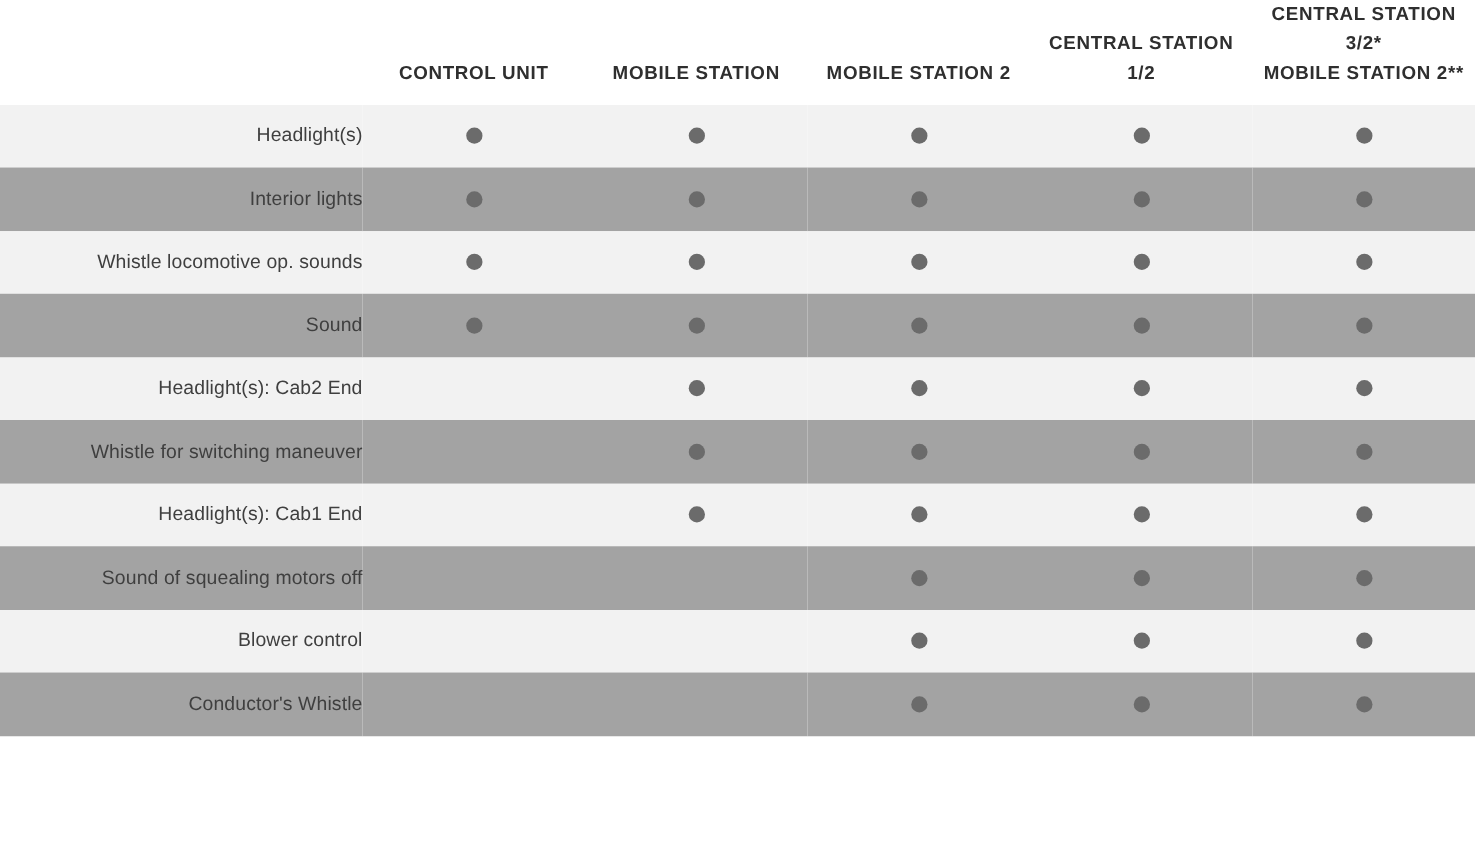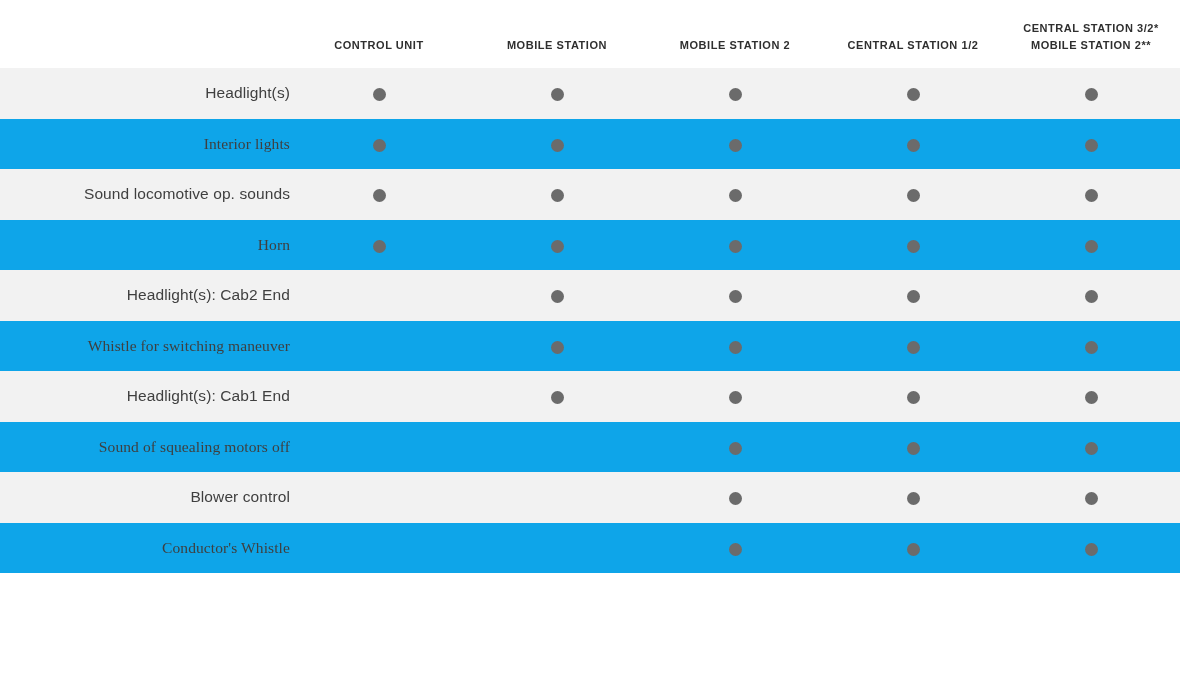--- a/index.html
+++ b/index.html
@@ -15,21 +15,21 @@
     overflow: hidden;
   }
   .func-table {
     width: 1180px;
     border-collapse: collapse;
     table-layout: fixed;
   }
   .func-table col.c-feature { width: 290px; }
   .func-table col.c-col { width: 178px; }
   thead th {
-    font-size: 11px;
+    font-size: 15px;
     font-weight: bold;
     letter-spacing: 0.55px;
     color: #2f2f2f;
     text-transform: uppercase;
     text-align: center;
     vertical-align: bottom;
     padding: 0 6px 14px 6px;
     height: 54px;
     line-height: 1.55;
     background: #ffffff;
@@ -47,21 +47,21 @@
     text-align: center;
   }
   tbody td.feature-cell {
     text-align: right;
     padding-left: 8px;
     font-size: 15.5px;
     color: #3f3f3f;
     letter-spacing: 0.1px;
   }
   tbody tr.odd  td { background: #f2f2f2; }
-  tbody tr.even td { background: #0ea5e9; font-family: Liberation Serif, serif; }
+  tbody tr.even td { background: #a3a3a3; }
   .dot {
     display: inline-block;
     width: 13px;
     height: 13px;
     border-radius: 50%;
     background: #6b6b6b;
     vertical-align: middle;
   }
   .dot.hidden { visibility: hidden; }
 </style>
@@ -101,29 +101,29 @@
       </tr>
       <tr class="even">
         <td class="feature-cell">Interior lights</td>
         <td><span class="dot"></span></td>
         <td><span class="dot"></span></td>
         <td><span class="dot"></span></td>
         <td><span class="dot"></span></td>
         <td><span class="dot"></span></td>
       </tr>
       <tr class="odd">
-        <td class="feature-cell">Sound locomotive op. sounds</td>
+        <td class="feature-cell">Whistle locomotive op. sounds</td>
         <td><span class="dot"></span></td>
         <td><span class="dot"></span></td>
         <td><span class="dot"></span></td>
         <td><span class="dot"></span></td>
         <td><span class="dot"></span></td>
       </tr>
       <tr class="even">
-        <td class="feature-cell">Horn</td>
+        <td class="feature-cell">Sound</td>
         <td><span class="dot"></span></td>
         <td><span class="dot"></span></td>
         <td><span class="dot"></span></td>
         <td><span class="dot"></span></td>
         <td><span class="dot"></span></td>
       </tr>
       <tr class="odd">
         <td class="feature-cell">Headlight(s): Cab2 End</td>
         <td><span class="dot hidden"></span></td>
         <td><span class="dot"></span></td>

